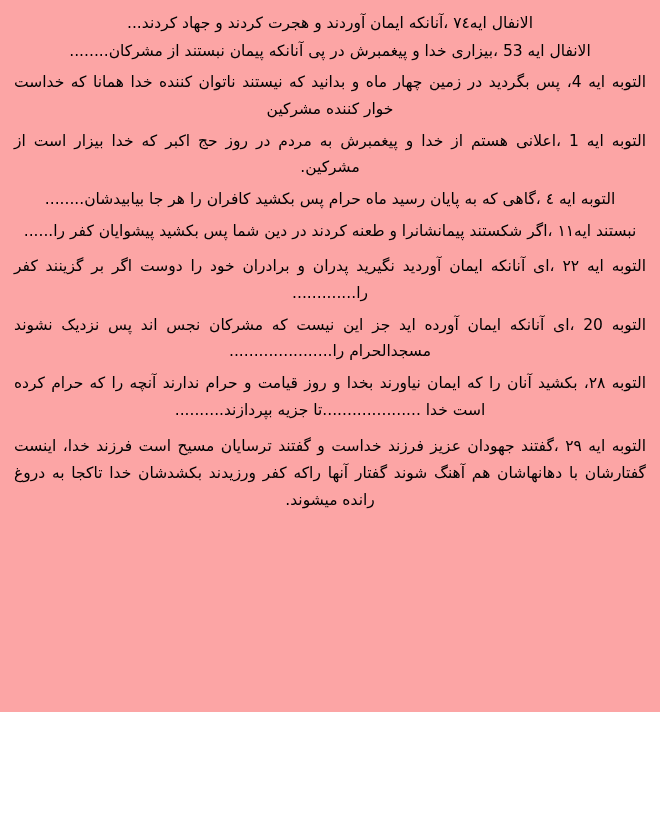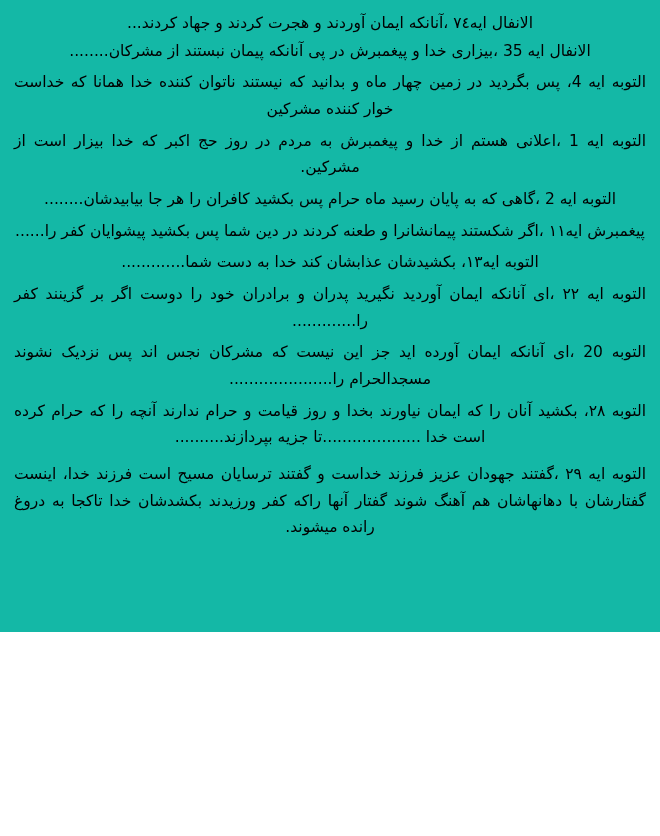--- a/index.html
+++ b/index.html
@@ -7,24 +7,24 @@
     padding: 0;
     background: #ffffff;
   }
   body {
     width: 660px;
     height: 836px;
     font-family: "DejaVu Sans", sans-serif;
   }
   #page {
     width: 660px;
-    height: 632px;
+    height: 712px;
     box-sizing: border-box;
     padding: 10px 14px 10px 14px;
-    background: #14b8a6;
+    background: #fca5a5;
     direction: rtl;
     overflow: hidden;
   }
   .para {
     direction: rtl;
     text-align: justify;
     text-align-last: center;
     color: #000000;
     font-size: 15.5px;
     line-height: 1.72;
@@ -37,31 +37,30 @@
   }
   .spacer-sm { height: 4px; }
   .spacer-md { height: 9px; }
 </style>
 </head>
 <body>
 
 <div id="page">
 
   <p class="para">الانفال ایه۷٤ ،آنانکه ایمان آوردند و هجرت کردند و جهاد کردند...</p>
-  <p class="para">الانفال ایه 35 ،بیزاری خدا و پیغمبرش در پی آنانکه پیمان نبستند از مشرکان........</p>
+  <p class="para">الانفال ایه 53 ،بیزاری خدا و پیغمبرش در پی آنانکه پیمان نبستند از مشرکان........</p>
   <div class="spacer-sm"></div>
   <p class="para">التوبه ایه 4، پس بگردید در زمین چهار ماه و بدانید که نیستند ناتوان کننده خدا همانا که خداست خوار کننده مشرکین</p>
   <div class="spacer-sm"></div>
   <p class="para">التوبه ایه 1 ،اعلانی هستم از خدا و پیغمبرش به مردم در روز حج اکبر که خدا بیزار است از مشرکین.</p>
   <div class="spacer-sm"></div>
-  <p class="para">التوبه ایه 2 ،گاهی که به پایان رسید ماه حرام پس بکشید کافران را هر جا بیابیدشان........</p>
+  <p class="para">التوبه ایه ٤ ،گاهی که به پایان رسید ماه حرام پس بکشید کافران را هر جا بیابیدشان........</p>
   <div class="spacer-sm"></div>
-  <p class="para">پیغمبرش ایه۱۱ ،اگر شکستند پیمانشانرا و طعنه کردند در دین شما پس بکشید پیشوایان کفر را......</p>
+  <p class="para">نبستند ایه۱۱ ،اگر شکستند پیمانشانرا و طعنه کردند در دین شما پس بکشید پیشوایان کفر را......</p>
   <div class="spacer-sm"></div>
-  <p class="para">التوبه ایه۱۳، بکشیدشان عذابشان کند خدا به دست شما.............</p>
   <div class="spacer-sm"></div>
   <p class="para">التوبه ایه ۲۲ ،ای آنانکه ایمان آوردید نگیرید پدران و برادران خود را دوست اگر بر گزینند کفر را.............</p>
   <div class="spacer-sm"></div>
   <p class="para">التوبه 20 ،ای آنانکه ایمان آورده اید جز این نیست که مشرکان نجس اند پس نزدیک نشوند مسجدالحرام را.....................</p>
   <div class="spacer-sm"></div>
   <p class="para">التوبه ۲۸، بکشید آنان را که ایمان نیاورند بخدا و روز قیامت و حرام ندارند آنچه را که حرام کرده است خدا ....................تا جزیه بپردازند..........</p>
   <div class="spacer-md"></div>
   <p class="para last">التوبه ایه ۲۹ ،گفتند جهودان عزیز فرزند خداست و گفتند ترسایان مسیح است فرزند خدا، اینست گفتارشان با دهانهاشان هم آهنگ شوند گفتار آنها راکه کفر ورزیدند  بکشدشان خدا    تاکجا به دروغ رانده میشوند.</p>
 
 </div>

